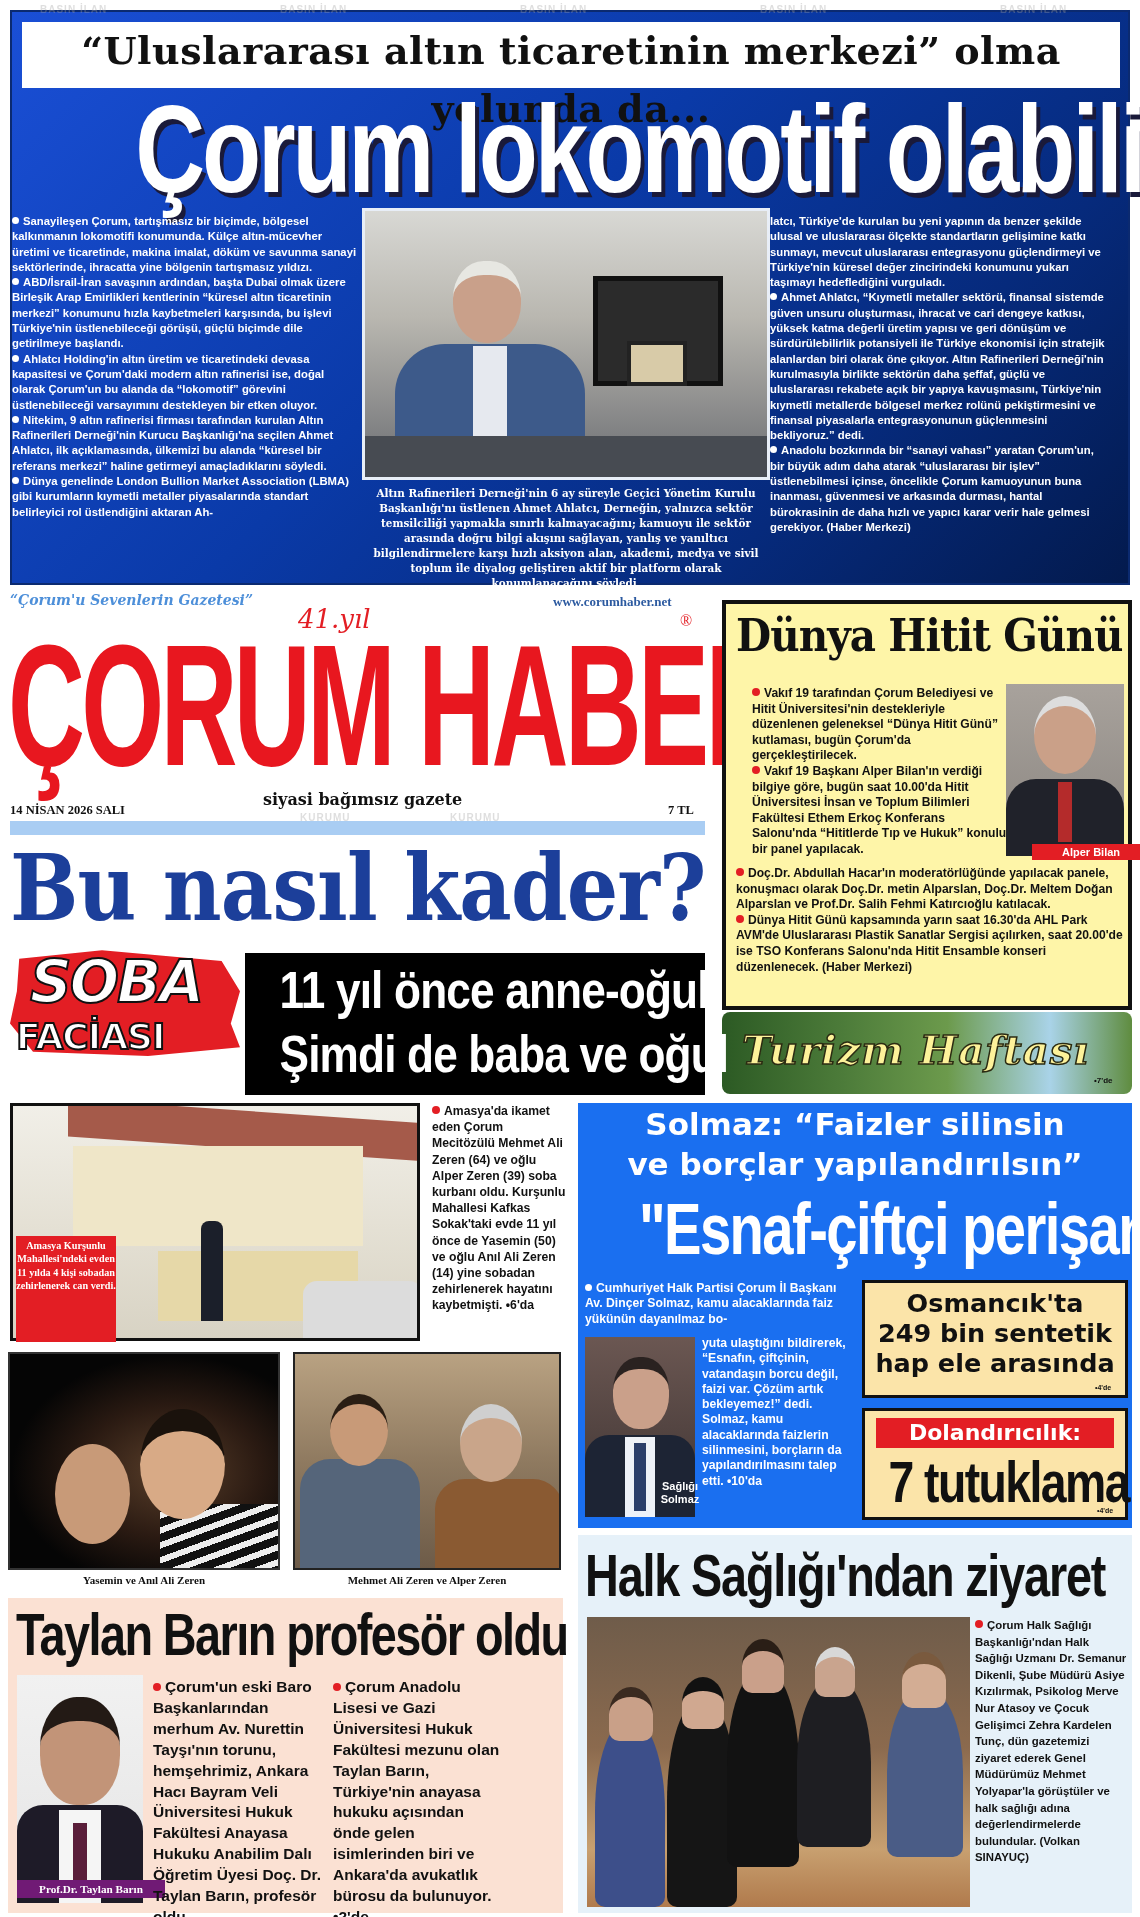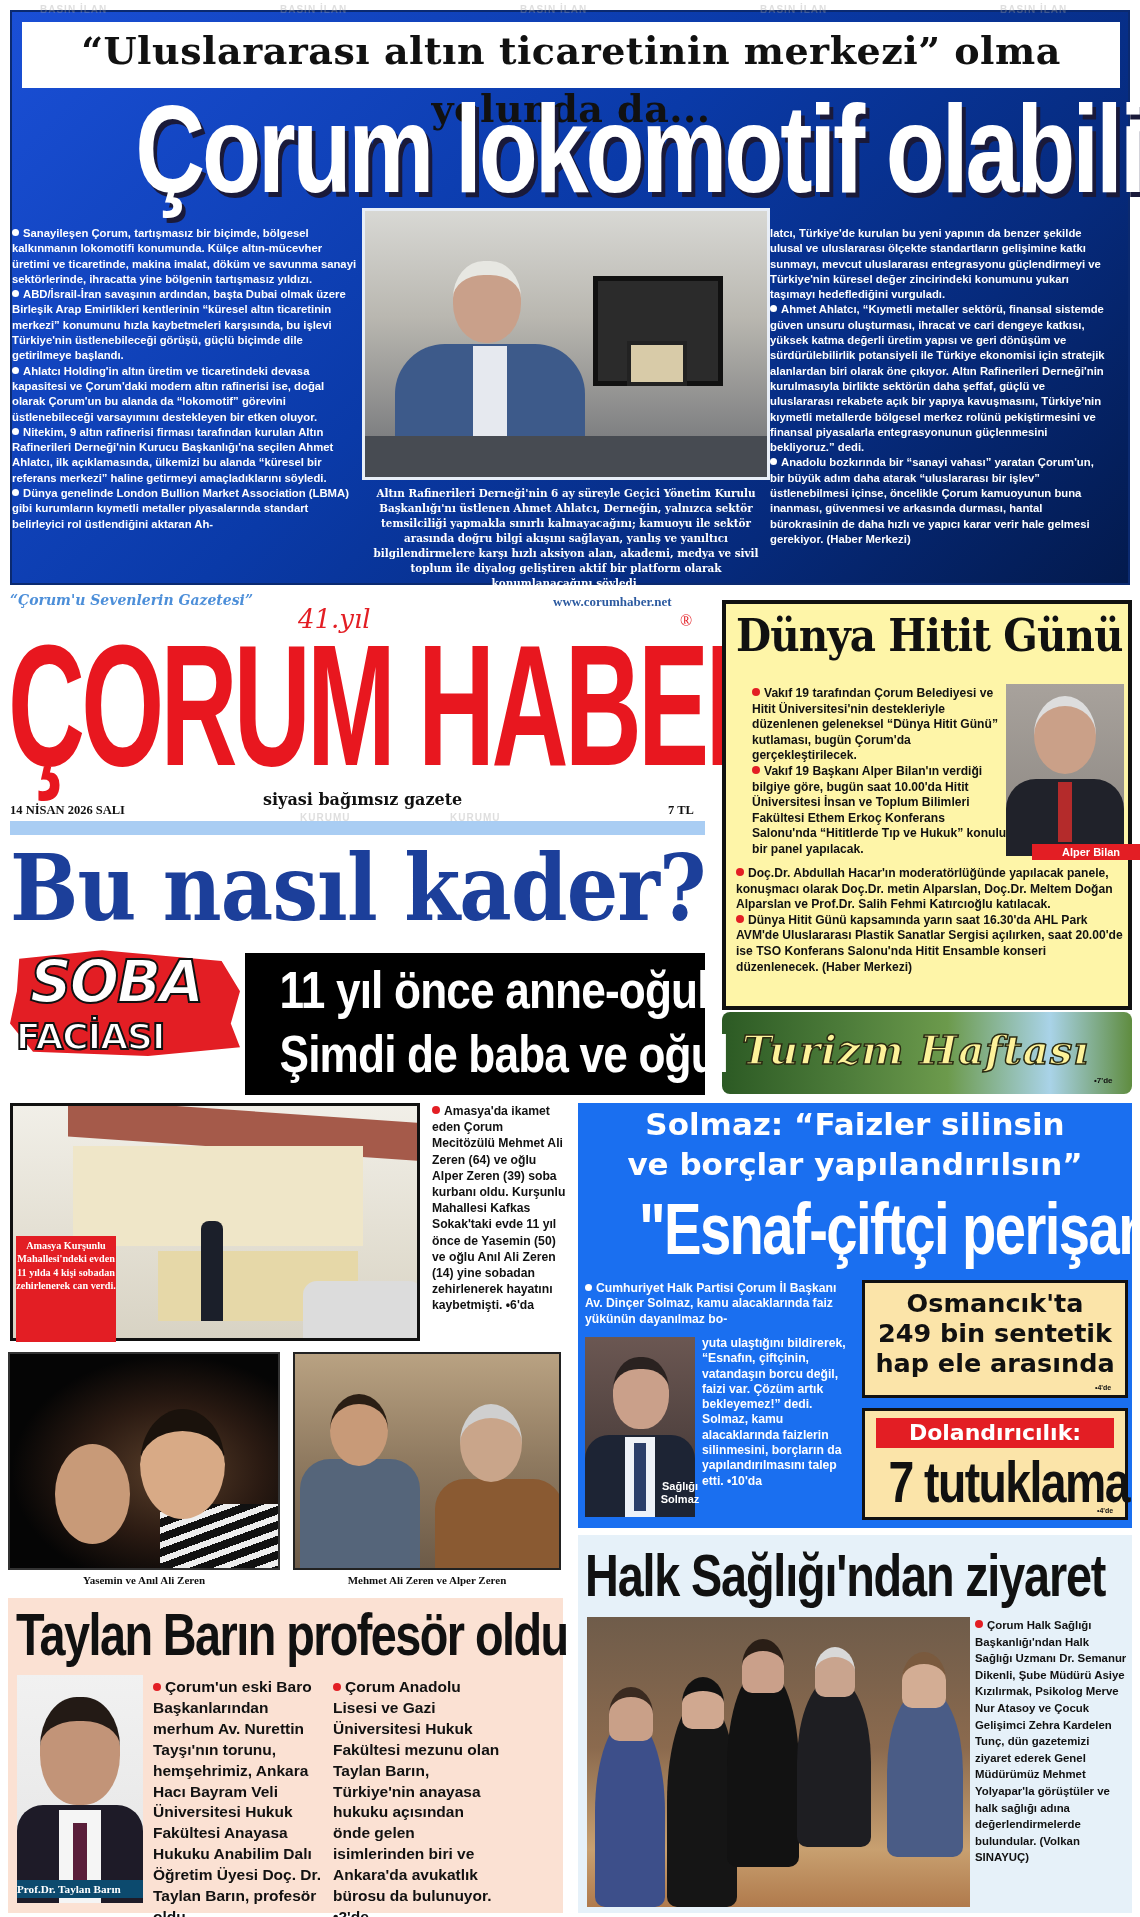--- a/index.html
+++ b/index.html
@@ -3,21 +3,21 @@
 <meta charset="utf-8">
 <style>
   * { box-sizing: border-box; margin: 0; padding: 0; }
   body { width: 1140px; height: 1917px; background: #fff; font-family: "Liberation Sans", sans-serif; position: relative; overflow: hidden; }
   .abs { position: absolute; }
 
   
   #lead { left: 10px; top: 10px; width: 1120px; height: 575px; background: linear-gradient(135deg, #1a4fd6 0%, #0a3aa8 45%, #062a7c 75%, #031a4d 100%); border: 2px solid #0b2a70; }
   #lead-kicker { left: 10px; top: 10px; width: 1098px; height: 66px; background: #fff; text-align: center; font-family: "DejaVu Serif", serif; font-weight: bold; font-size: 38px; line-height: 58px; color: #111; letter-spacing: 0.5px; }
   #lead-headline { left: 0; top: 75px; width: 1120px; height: 125px; text-align: center; font-family: "Liberation Sans", sans-serif; font-weight: bold; font-size: 124px; line-height: 125px; color: #fff; letter-spacing: -4px; transform: scaleX(0.78); transform-origin: center; text-shadow: 5px 5px 0 #1a1a3a; white-space: nowrap; }
-  .lead-col { color: #fff; font-size: 11.3px; line-height: 15.3px; font-weight: bold; margin-top: 12px; }
+  .lead-col { color: #fff; font-size: 11.3px; line-height: 15.3px; font-weight: bold; }
   .lead-col p { margin-bottom: 0; }
   #lead-col1 { left: 12px; top: 214px; width: 345px; }
   #lead-col2 { left: 770px; top: 214px; width: 340px; }
   #lead-photo { left: 362px; top: 208px; width: 408px; height: 272px; background: linear-gradient(180deg, #d8d8d4 0%, #b9b7b0 40%, #6b6d72 100%); border: 3px solid #e8eef7; overflow: hidden; }
   .ph-man { position: absolute; left: 30px; top: 45px; width: 190px; height: 230px; }
   .ph-man .head { position: absolute; left: 58px; top: 5px; width: 68px; height: 82px; border-radius: 45% 45% 48% 48%; background: #c9a08a; border-top: 14px solid #e7e7e2; }
   .ph-man .body { position: absolute; left: 0; top: 88px; width: 190px; height: 160px; background: #3d5a8a; border-radius: 50px 50px 0 0; }
   .ph-man .shirt { position: absolute; left: 78px; top: 90px; width: 34px; height: 110px; background: #e6e9ef; }
   .ph-frame { position: absolute; left: 228px; top: 65px; width: 130px; height: 110px; background: #2b2b2b; border: 5px solid #111; }
   .ph-frame2 { position: absolute; left: 262px; top: 130px; width: 60px; height: 45px; background: #d8cba8; border: 4px solid #222; }
@@ -87,21 +87,21 @@
   #cap-mehmet { left: 293px; top: 1574px; width: 268px; text-align: center; font-family: "Liberation Serif", serif; font-weight: bold; font-size: 11px; color: #111; }
 
   
   #taylan { left: 8px; top: 1598px; width: 555px; height: 315px; background: #fbe1d3; }
   #taylan-title { left: 16px; top: 1600px; width: 540px; font-weight: bold; font-size: 60px; line-height: 70px; color: #111; letter-spacing: -2px; transform: scaleX(0.78); transform-origin: left; white-space: nowrap; }
   #taylan-photo { left: 17px; top: 1675px; width: 126px; height: 228px; background: linear-gradient(180deg, #f1f1f1 0%, #e5e5e5 100%); overflow: hidden; }
   #taylan-photo .face { position: absolute; left: 23px; top: 22px; width: 80px; height: 108px; border-radius: 46%; background: #c29478; border-top: 24px solid #231a15; }
   #taylan-photo .robe { position: absolute; left: 0; top: 130px; width: 126px; height: 100px; background: #1e1b28; border-radius: 26px 26px 0 0; }
   #taylan-photo .collar { position: absolute; left: 42px; top: 135px; width: 42px; height: 95px; background: #f5f5f5; }
   #taylan-photo .tie { position: absolute; left: 56px; top: 148px; width: 14px; height: 70px; background: #5a1e3a; }
-  #taylan-cap { left: 17px; top: 1880px; width: 126px; height: 18px; background: #0c4a6e; color: #fff; font-family: "Liberation Serif", serif; font-weight: bold; font-size: 11.2px; line-height: 18px; }
+  #taylan-cap { left: 17px; top: 1880px; width: 148px; height: 18px; background: #701a75; color: #fff; text-align: center; font-family: "Liberation Serif", serif; font-weight: bold; font-size: 11.2px; line-height: 18px; }
   .taylan-col { color: #111; font-size: 15.5px; line-height: 20.9px; font-weight: bold; }
   #taylan-col1 { left: 153px; top: 1677px; width: 170px; }
   #taylan-col2 { left: 333px; top: 1677px; width: 170px; }
 
   
   #solmaz { left: 578px; top: 1103px; width: 554px; height: 425px; background: #1a6ff0; }
   #solmaz-sub1 { left: 578px; top: 1106px; width: 554px; text-align: center; font-family: "DejaVu Sans", sans-serif; font-weight: bold; font-size: 31px; color: #fff; white-space: nowrap; }
   #solmaz-sub2 { left: 578px; top: 1146px; width: 554px; text-align: center; font-family: "DejaVu Sans", sans-serif; font-weight: bold; font-size: 31px; color: #fff; white-space: nowrap; }
   #solmaz-headline { left: 578px; top: 1186px; width: 554px; text-align: center; font-weight: bold; font-size: 72px; line-height: 86px; color: #fff; letter-spacing: -2px; transform: scaleX(0.78); white-space: nowrap; }
   #solmaz-lead { left: 585px; top: 1281px; width: 270px; color: #fff; font-size: 12.2px; line-height: 15.3px; font-weight: bold; }

